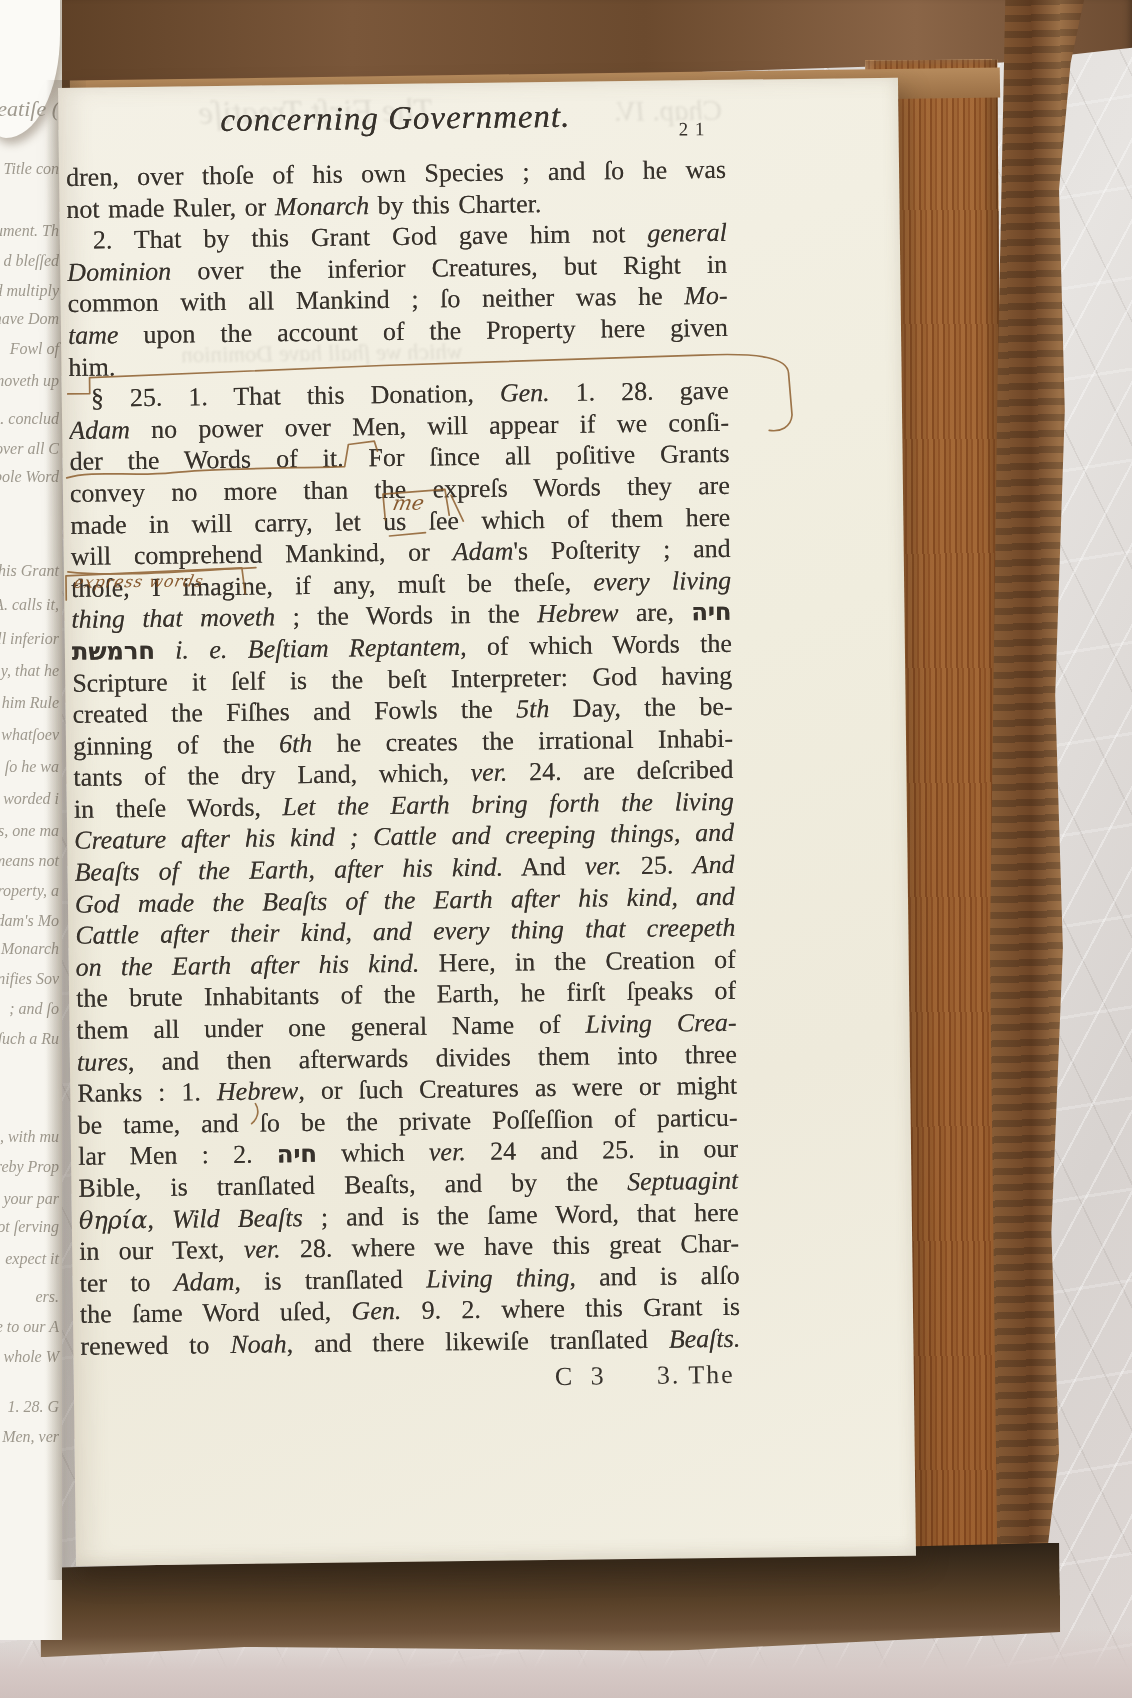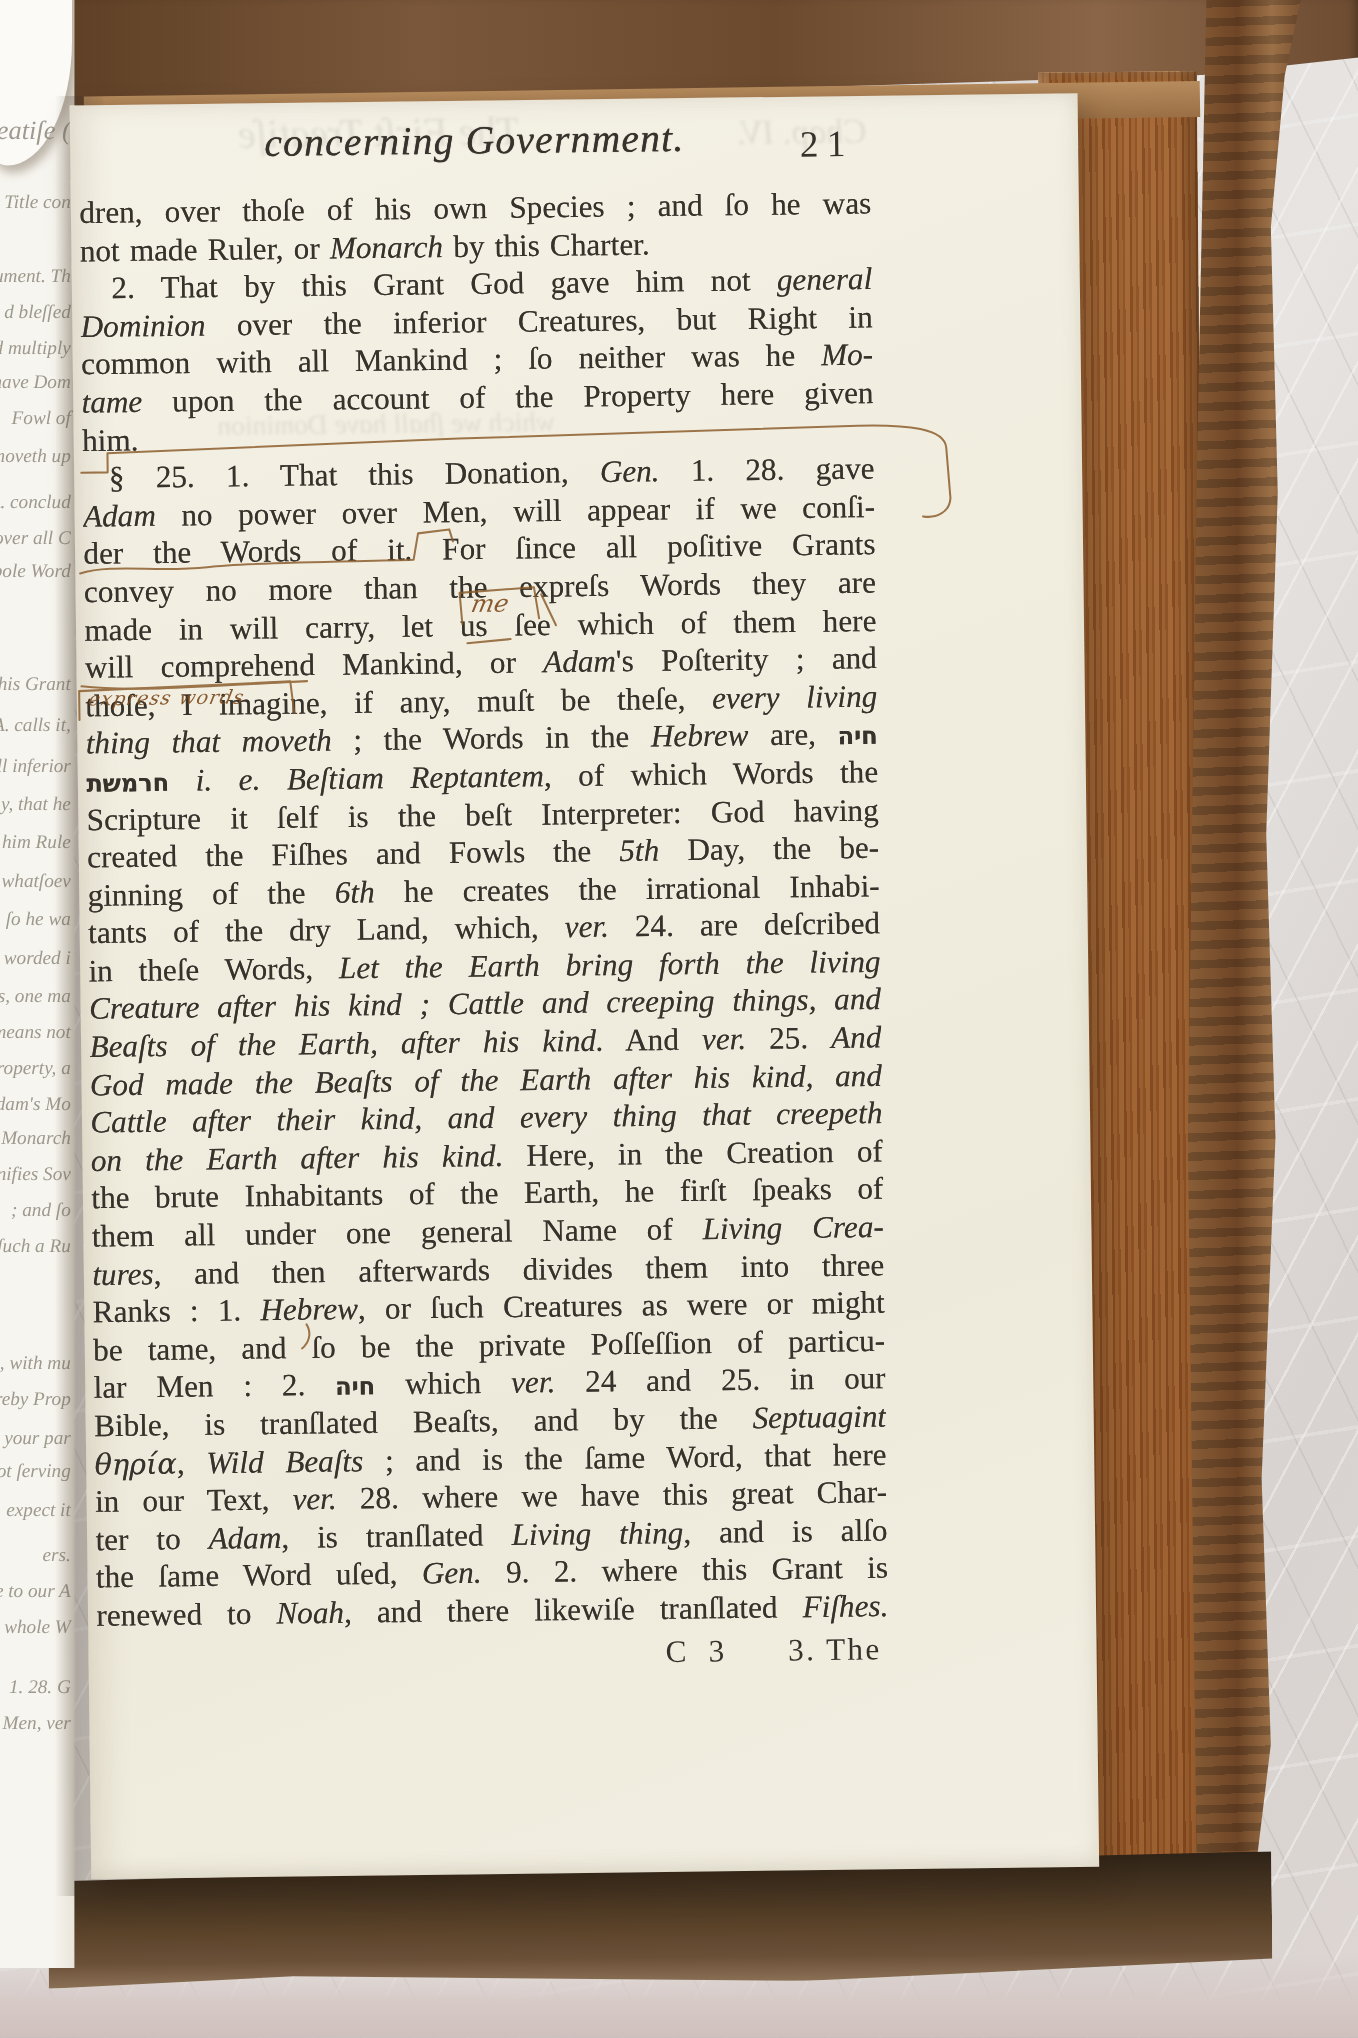--- a/index.html
+++ b/index.html
@@ -54,28 +54,28 @@
   .page{position:absolute;left:58px;top:88px;width:840px;height:1478px;
     background:linear-gradient(160deg,#f4f1e6 0%,#f0edde 45%,#eeeadb 70%,#f2efe2 100%);
     transform:rotate(-0.7deg);transform-origin:top left;
     box-shadow:6px 10px 26px rgba(50,35,20,.35), inset 14px 0 22px rgba(120,100,70,.12), inset -4px -4px 14px rgba(120,100,70,.10);
     color:#37322c;}
   .ghost{position:absolute;transform:scaleX(-1) skewX(6deg);opacity:.11;filter:blur(1.3px);
     font-style:italic;color:#4a443c;white-space:nowrap;}
   .runhead{position:absolute;left:7px;top:16px;width:660px;text-align:center;}
   .runhead .title{font-style:italic;font-size:33px;letter-spacing:1px;
     text-shadow:0 0 .6px #37322c;}
-  .runhead .pnum{position:absolute;right:14px;top:6px;font-size:31px;letter-spacing:7px;}
+  .runhead .pnum{position:absolute;right:14px;top:22px;font-size:19px;letter-spacing:7px;}
   .textblock{position:absolute;left:7px;top:74px;width:660px;}
   .bline{height:31.6px;line-height:31.6px;font-size:26px;overflow:hidden;
     text-align:justify;text-align-last:justify;word-spacing:2px;
     text-shadow:0 0 .5px rgba(45,40,33,.7);}
   .bline.nofill{text-align-last:left;}
   .sg-i{font-style:italic;}
-  .sg-h{font-family:"DejaVu Sans",sans-serif;font-weight:bold;font-size:20px;}
+  .sg-h{font-family:"DejaVu Sans",sans-serif;font-weight:bold;font-size:24px;}
   .sg-g{font-style:italic;font-family:"DejaVu Serif",serif;font-size:24px;margin-top:22px;}
   .sigrow{position:absolute;left:7px;top:1280px;width:660px;height:32px;font-size:26px;}
   .sigmark{position:absolute;left:452px;letter-spacing:6px;margin-left:22px;}
   .catch{position:absolute;right:6px;letter-spacing:2px;}
   .annot-svg{position:absolute;left:0;top:0;width:840px;height:1478px;pointer-events:none;}
   .hand{position:absolute;color:#7c4a1d;font-style:italic;font-family:"DejaVu Serif",serif;
     transform:skewX(-12deg);opacity:.9;white-space:nowrap;}
   .note-me{left:330px;top:407px;font-size:20px;}
   .note-express{left:10px;top:485px;font-size:16px;letter-spacing:1px;}
 </style>
@@ -179,21 +179,21 @@
         <div class="bline"><span class="sg-r">them all under one general Name of </span><span class="sg-i">Living Crea-</span></div>
         <div class="bline"><span class="sg-i">tures</span><span class="sg-r">, and then afterwards divides them into three</span></div>
         <div class="bline"><span class="sg-r">Ranks : 1. </span><span class="sg-i">Hebrew</span><span class="sg-r">, or ſuch Creatures as were or might</span></div>
         <div class="bline"><span class="sg-r">be tame, and ſo be the private Poſſeſſion of particu-</span></div>
         <div class="bline"><span class="sg-r">lar Men : 2. </span><span class="sg-h">חיה</span><span class="sg-r"> which </span><span class="sg-i">ver.</span><span class="sg-r"> 24 and 25. in our</span></div>
         <div class="bline"><span class="sg-r">Bible, is tranſlated Beaſts, and by the </span><span class="sg-i">Septuagint</span></div>
         <div class="bline"><span class="sg-g">θηρία</span><span class="sg-r">, </span><span class="sg-i">Wild Beaſts</span><span class="sg-r"> ; and is the ſame Word, that here</span></div>
         <div class="bline"><span class="sg-r">in our Text, </span><span class="sg-i">ver.</span><span class="sg-r"> 28. where we have this great Char-</span></div>
         <div class="bline"><span class="sg-r">ter to </span><span class="sg-i">Adam</span><span class="sg-r">, is tranſlated </span><span class="sg-i">Living thing</span><span class="sg-r">, and is alſo</span></div>
         <div class="bline"><span class="sg-r">the ſame Word uſed, </span><span class="sg-i">Gen.</span><span class="sg-r"> 9. 2. where this Grant is</span></div>
-        <div class="bline"><span class="sg-r">renewed to </span><span class="sg-i">Noah</span><span class="sg-r">, and there likewiſe tranſlated </span><span class="sg-i">Fiſhes.</span></div>
+        <div class="bline"><span class="sg-r">renewed to </span><span class="sg-i">Noah</span><span class="sg-r">, and there likewiſe tranſlated </span><span class="sg-i">Beaſts.</span></div>
       </div>
 
     <div class="sigrow">
       <span class="sigmark">C 3</span>
       <span class="catch">3. The</span>
     </div>
 
     <svg class="annot-svg" viewBox="0 0 840 1478" fill="none" stroke="#8a5a28" stroke-width="1.7" stroke-linecap="round" stroke-linejoin="round" opacity="0.82">
       <path d="M6 306 L28 306 L28 290 C 200 284, 480 277, 640 275 C 700 273, 726 279, 727 294 L 730 336 C 729 348, 718 353, 707 351"></path>
       <path d="M4 390 C 30 382, 70 390, 110 386 C 150 382, 240 383, 282 382 L 286 360 L 312 357 L 315 367"></path>

